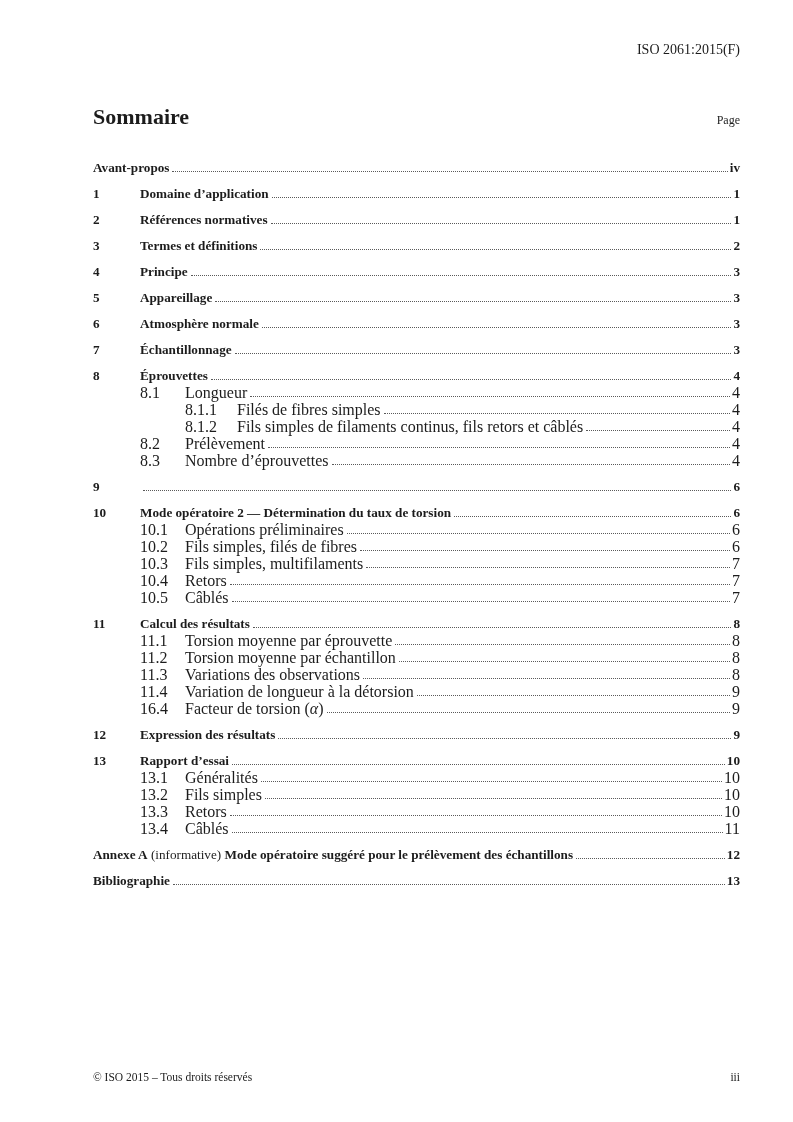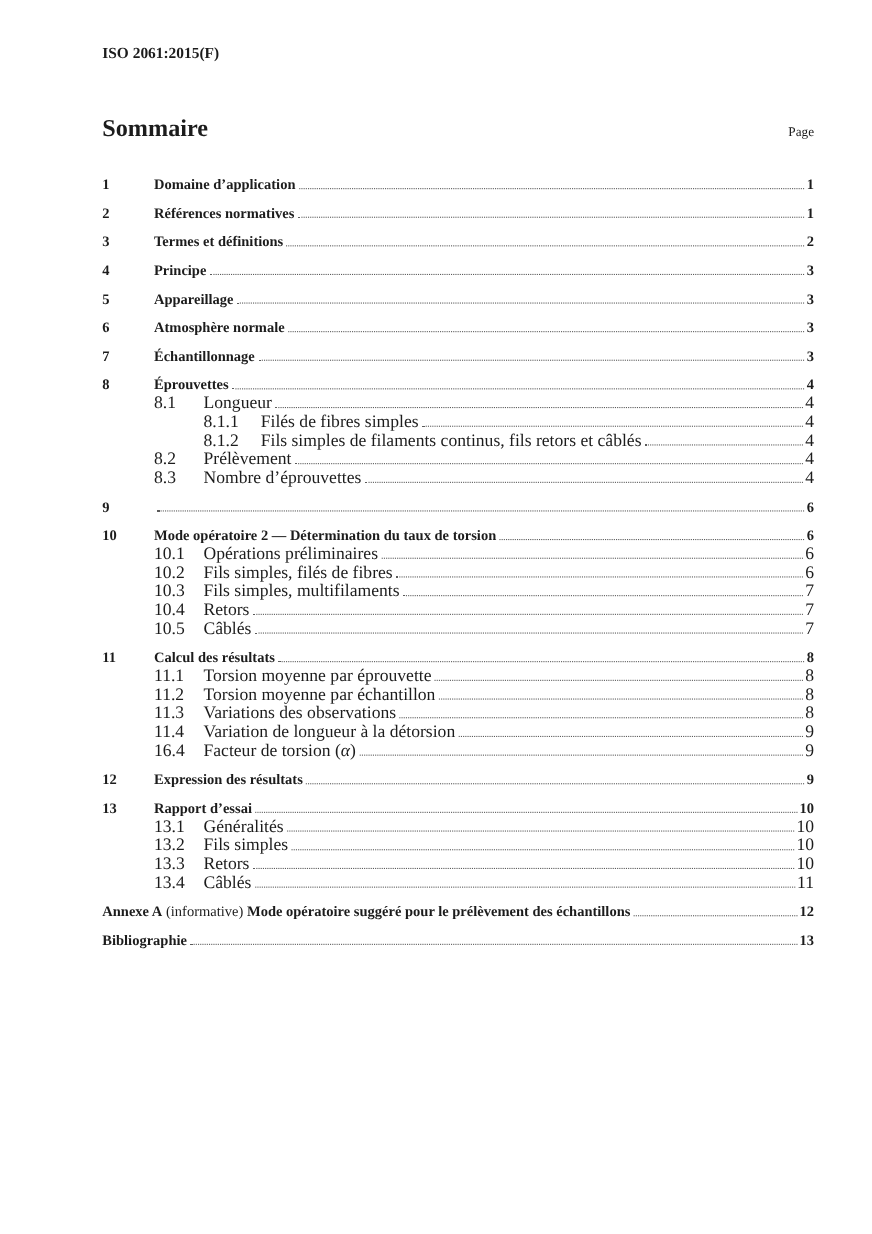--- a/index.html
+++ b/index.html
@@ -16,22 +16,22 @@
     position: relative;
     width: 793px;
     height: 1122px;
     background: #ffffff;
   }
   .header {
     position: absolute;
     top: 42px;
     left: 93px;
     right: 53px;
-    text-align: left;
-    font-weight: bold;
+    text-align: right;
+    font-weight: normal;
     font-size: 14px;
   }
   .toc-head {
     position: absolute;
     top: 104px;
     left: 93px;
     right: 53px;
     display: flex;
     justify-content: space-between;
     align-items: baseline;
@@ -101,20 +101,25 @@
     <span>ISO 2061:2015(F)</span>
   </div>
 
   <div class="toc-head">
     <span class="toc-title">Sommaire</span>
     <span class="page-label">Page</span>
   </div>
 
   <div class="toc-list">
       <div class="toc-row lvl0 bold">
+        <span class="label">Avant-propos</span>
+        <span class="leader"></span>
+        <span class="page-num">iv</span>
+      </div>
+      <div class="toc-row lvl0 bold">
         <span class="num">1</span>
         <span class="label">Domaine d’application</span>
         <span class="leader"></span>
         <span class="page-num">1</span>
       </div>
       <div class="toc-row lvl0 bold">
         <span class="num">2</span>
         <span class="label">Références normatives</span>
         <span class="leader"></span>
         <span class="page-num">1</span>
@@ -303,14 +308,18 @@
         <span class="leader"></span>
         <span class="page-num">12</span>
       </div>
       <div class="toc-row lvl0 bold">
         <span class="label">Bibliographie</span>
         <span class="leader"></span>
         <span class="page-num">13</span>
       </div>
     </div>
 
+  <div class="footer">
+    <span>© ISO 2015 – Tous droits réservés</span>
+    <span>iii</span>
+  </div>
 
 </div>
 
 </body></html>

